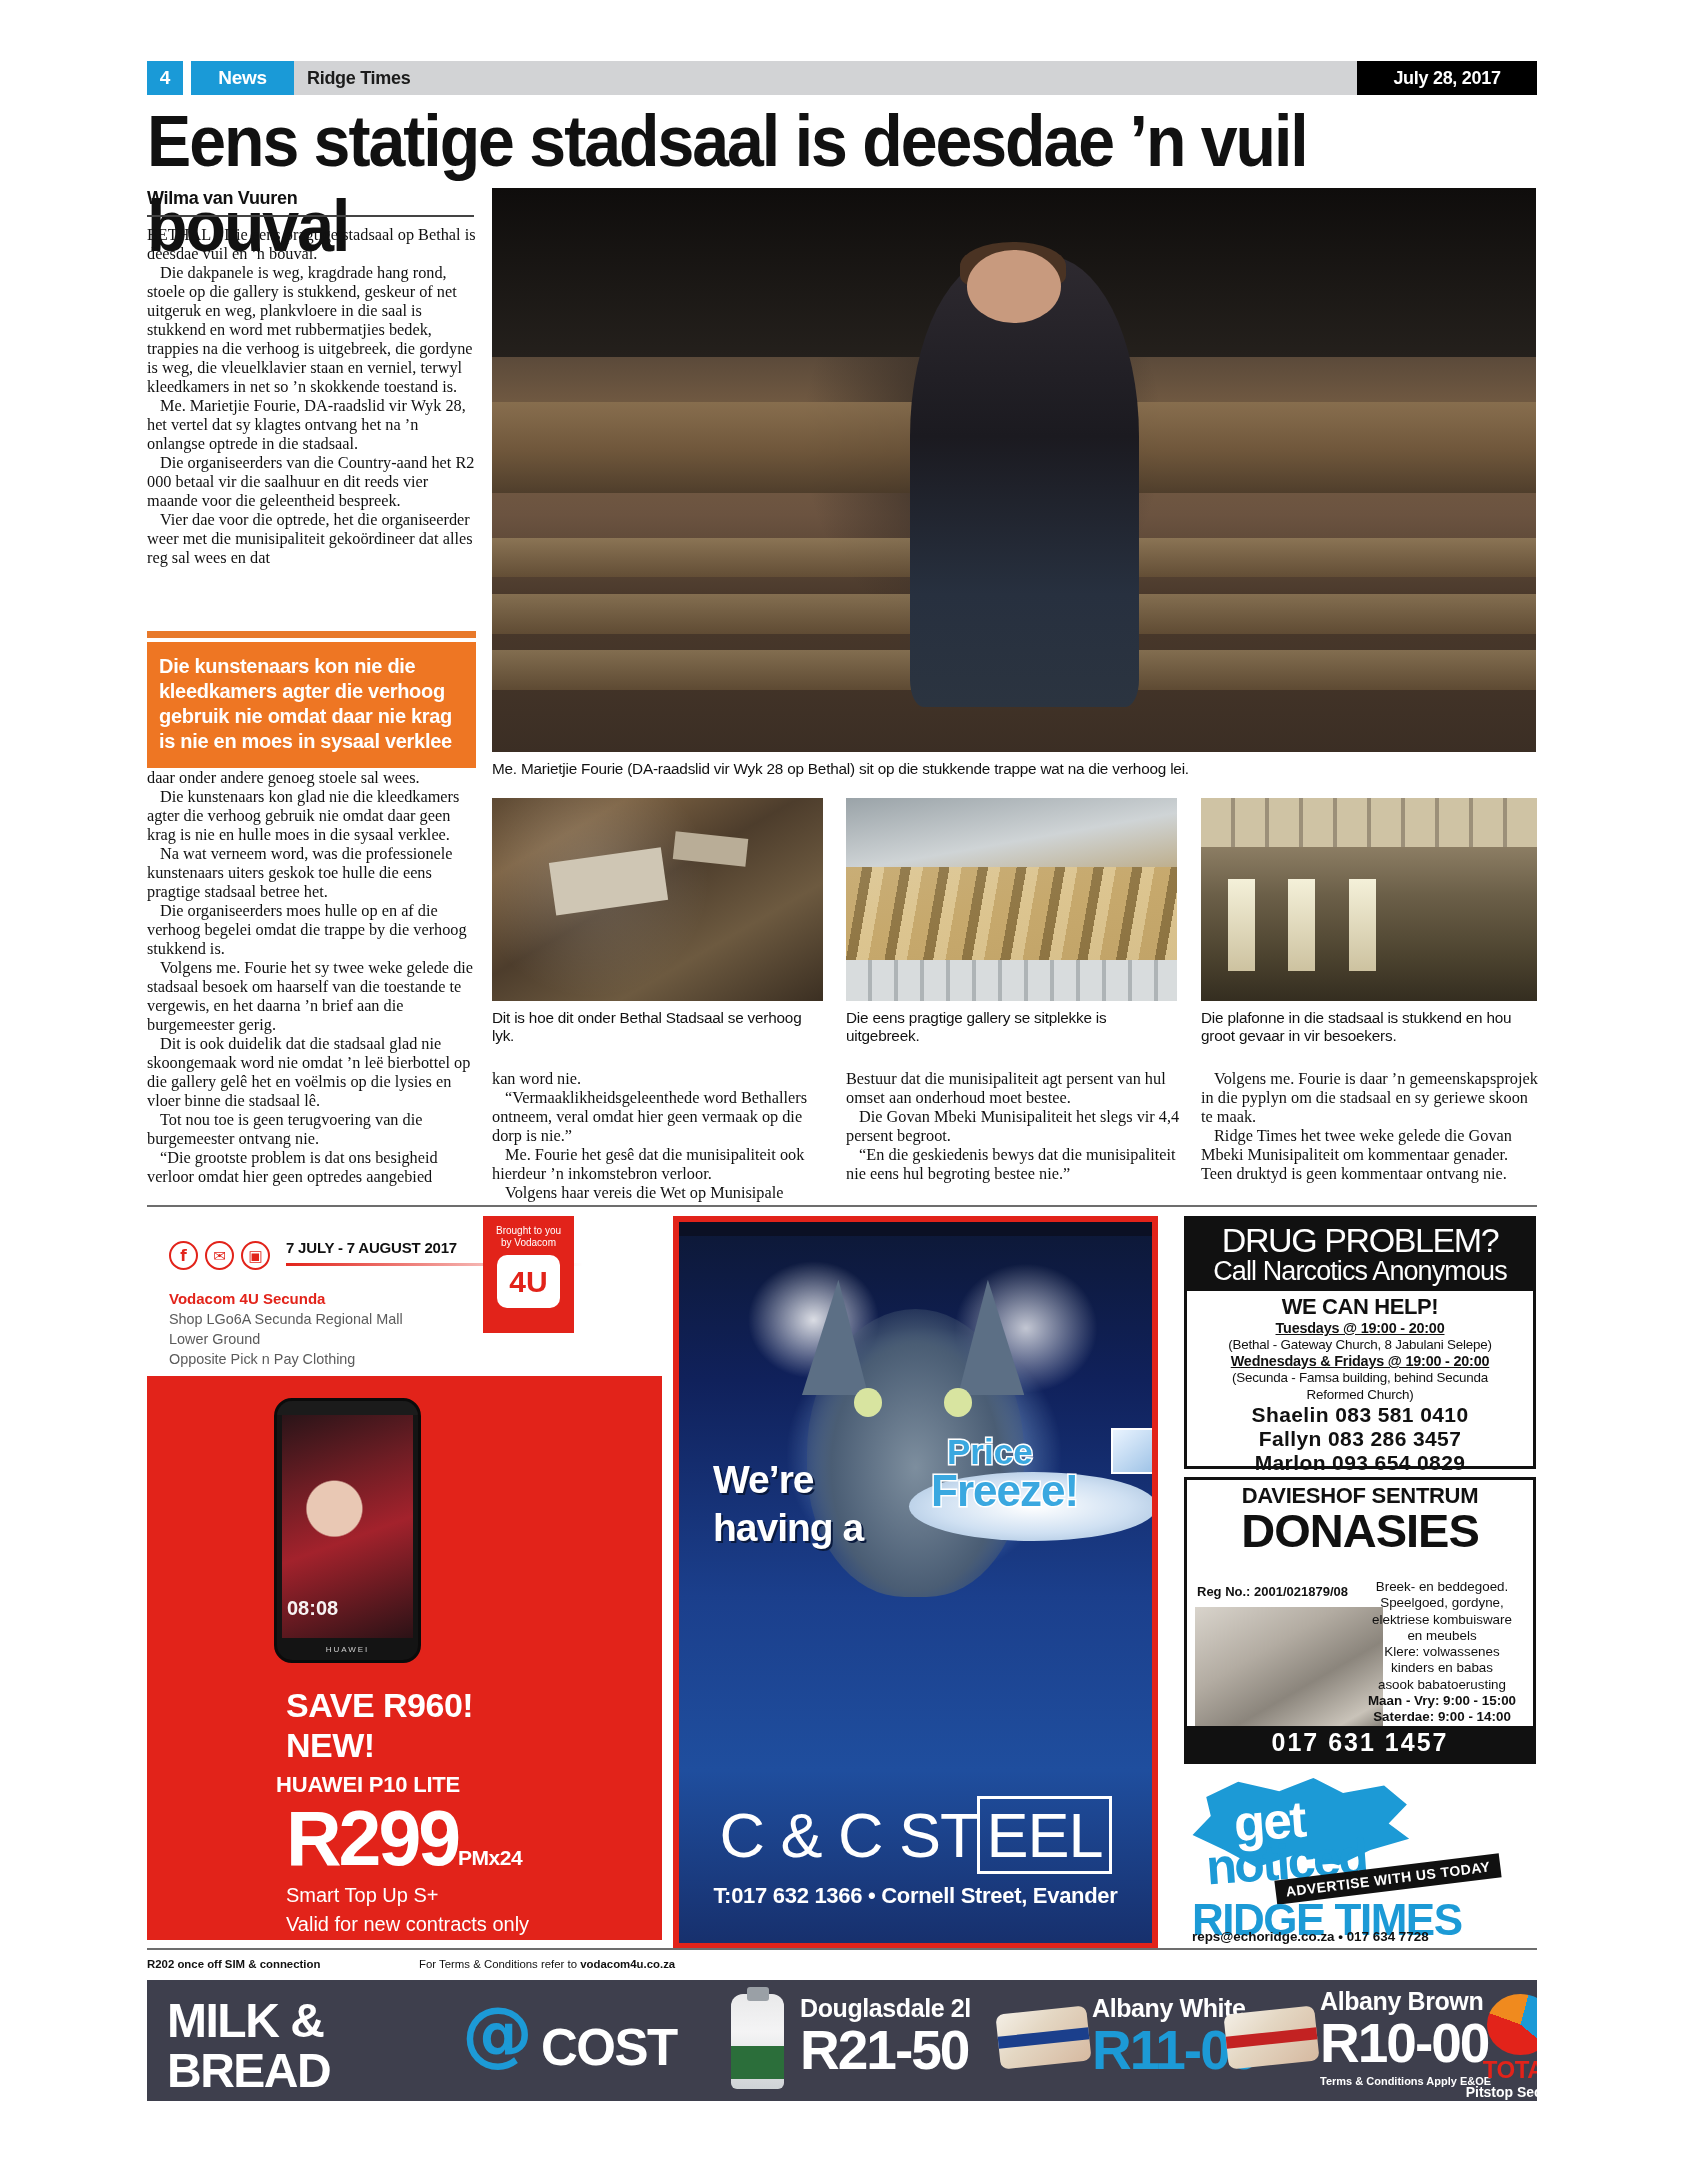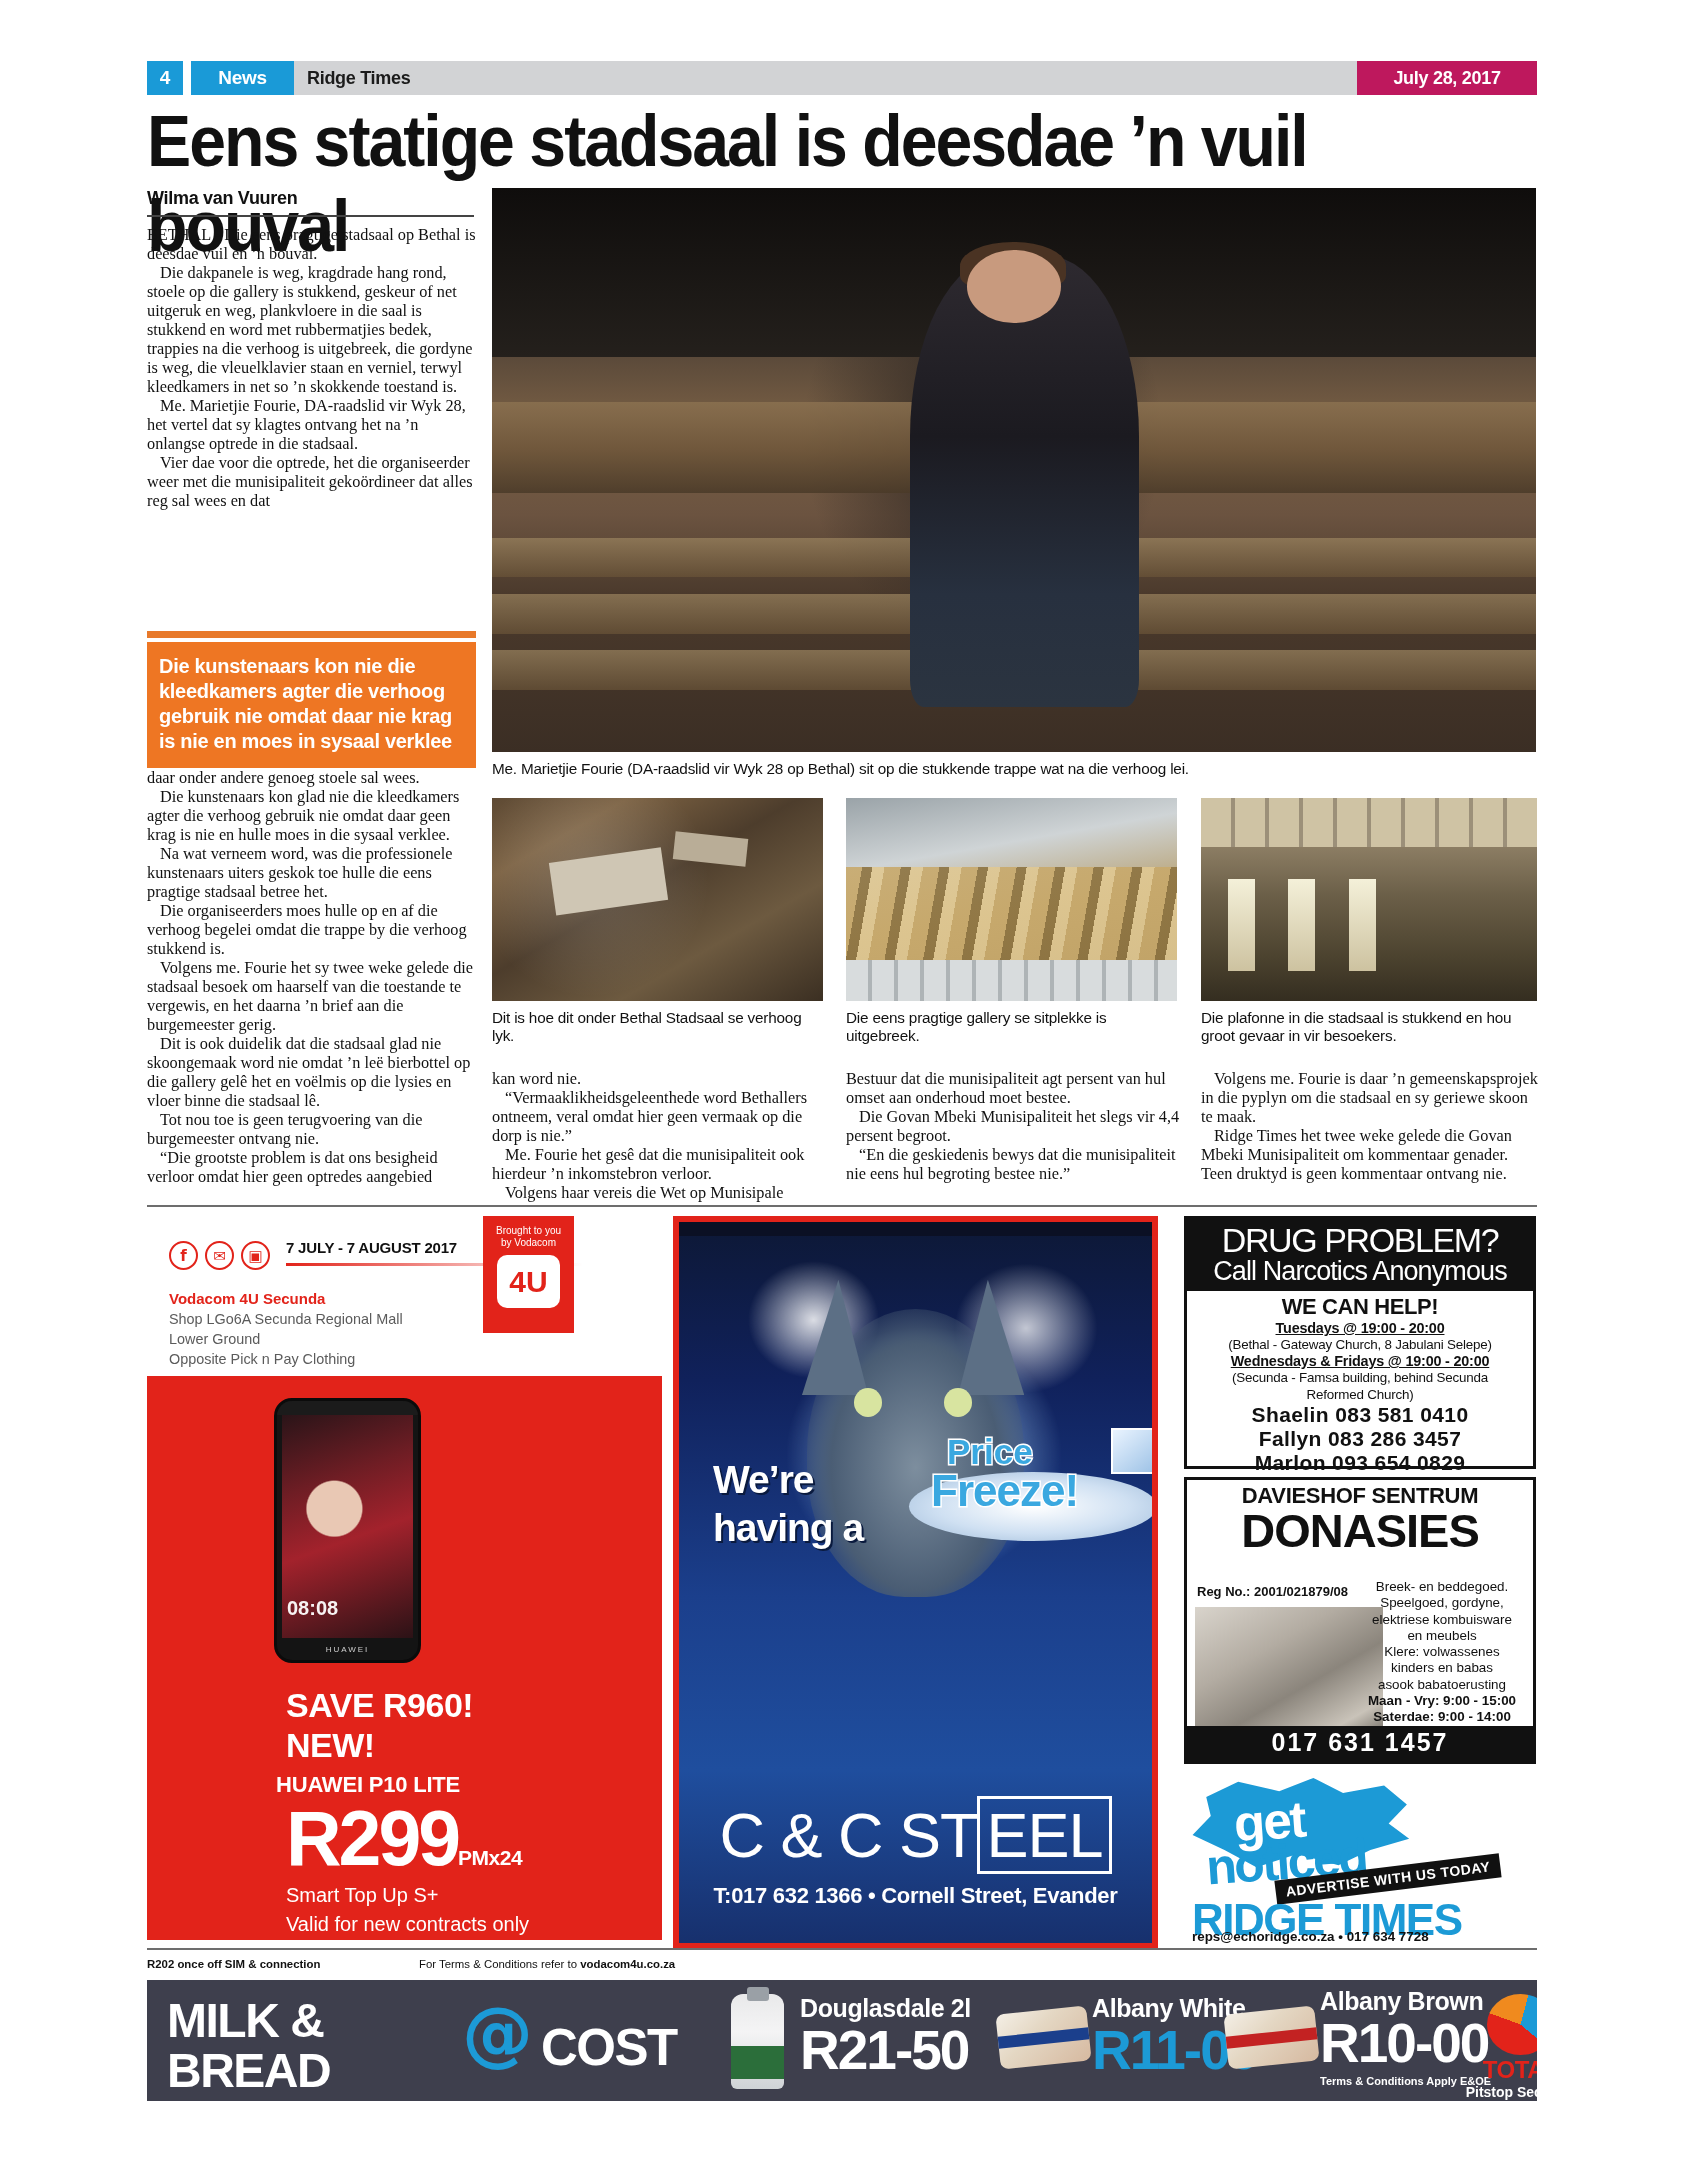--- a/index.html
+++ b/index.html
@@ -26,21 +26,21 @@
     width: 103px; background:#1a9ad7; color:#fff;
     font-family:"Liberation Sans", sans-serif; font-weight:bold; font-size:19px;
     display:flex; align-items:center; justify-content:center; letter-spacing:-0.3px;
   }
   .mh-paper {
     flex: 1; background:#d2d3d5; color:#1b1b1b;
     font-family:"Liberation Sans", sans-serif; font-weight:bold; font-size:18px;
     display:flex; align-items:center; padding-left:13px; letter-spacing:-0.3px;
   }
   .mh-date {
-    width: 180px; background:#be185d; color:#fff;
+    width: 180px; background:#000000; color:#fff;
     font-family:"Liberation Sans", sans-serif; font-weight:bold; font-size:18px;
     display:flex; align-items:center; justify-content:center; letter-spacing:-0.3px;
   }
 
   
   .headline {
     position:absolute; left:147px; top:99px; width:1390px;
     font-family:"Liberation Sans", sans-serif;
     font-weight:bold; font-size:72px; line-height:85px;
     letter-spacing:-2.2px;
@@ -481,20 +481,21 @@
 
   <div class="headline">Eens statige stadsaal is deesdae ’n vuil bouval</div>
 
   <div class="byline">Wilma van Vuuren</div>
   <div class="byline-rule"></div>
 
   <div class="col-body" id="col1">
     <p class="noindent">BETHAL - Die eens pragtige stadsaal op Bethal is deesdae vuil en ’n bouval.</p>
     <p>Die dakpanele is weg, kragdrade hang rond, stoele op die gallery is stukkend, geskeur of net uitgeruk en weg, plankvloere in die saal is stukkend en word met rubbermatjies bedek, trappies na die verhoog is uitgebreek, die gordyne is weg, die vleuelklavier staan en verniel, terwyl kleedkamers in net so ’n skokkende toestand is.</p>
     <p>Me. Marietjie Fourie, DA-raadslid vir Wyk 28, het vertel dat sy klagtes ontvang het na ’n onlangse optrede in die stadsaal.</p>
+    <p>Die organiseerders van die Country-aand het R2 000 betaal vir die saalhuur en dit reeds vier maande voor die geleentheid bespreek.</p>
     <p>Vier dae voor die optrede, het die organiseerder weer met die munisipaliteit gekoördineer dat alles reg sal wees en dat</p>
   </div>
 
   <div class="pullquote">
     <div class="pq-bar"></div>
     <div class="pq-gap"></div>
     <div class="pq-box">Die kunstenaars kon nie die kleedkamers agter die verhoog gebruik nie omdat daar nie krag is nie en moes in sysaal verklee</div>
   </div>
 
   <div class="col-body" id="col1b">

